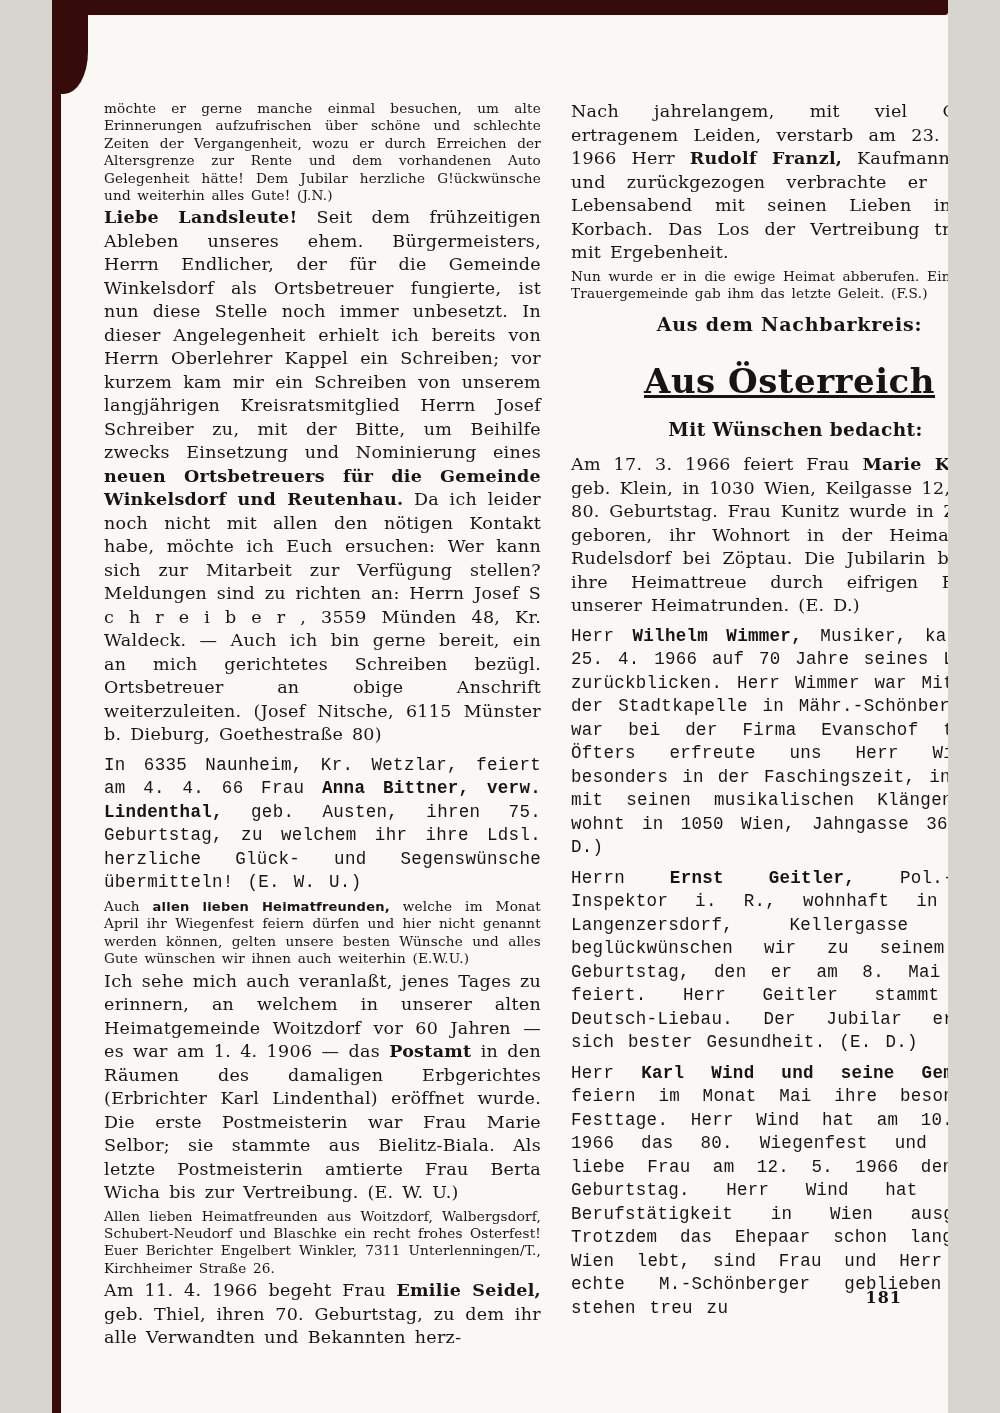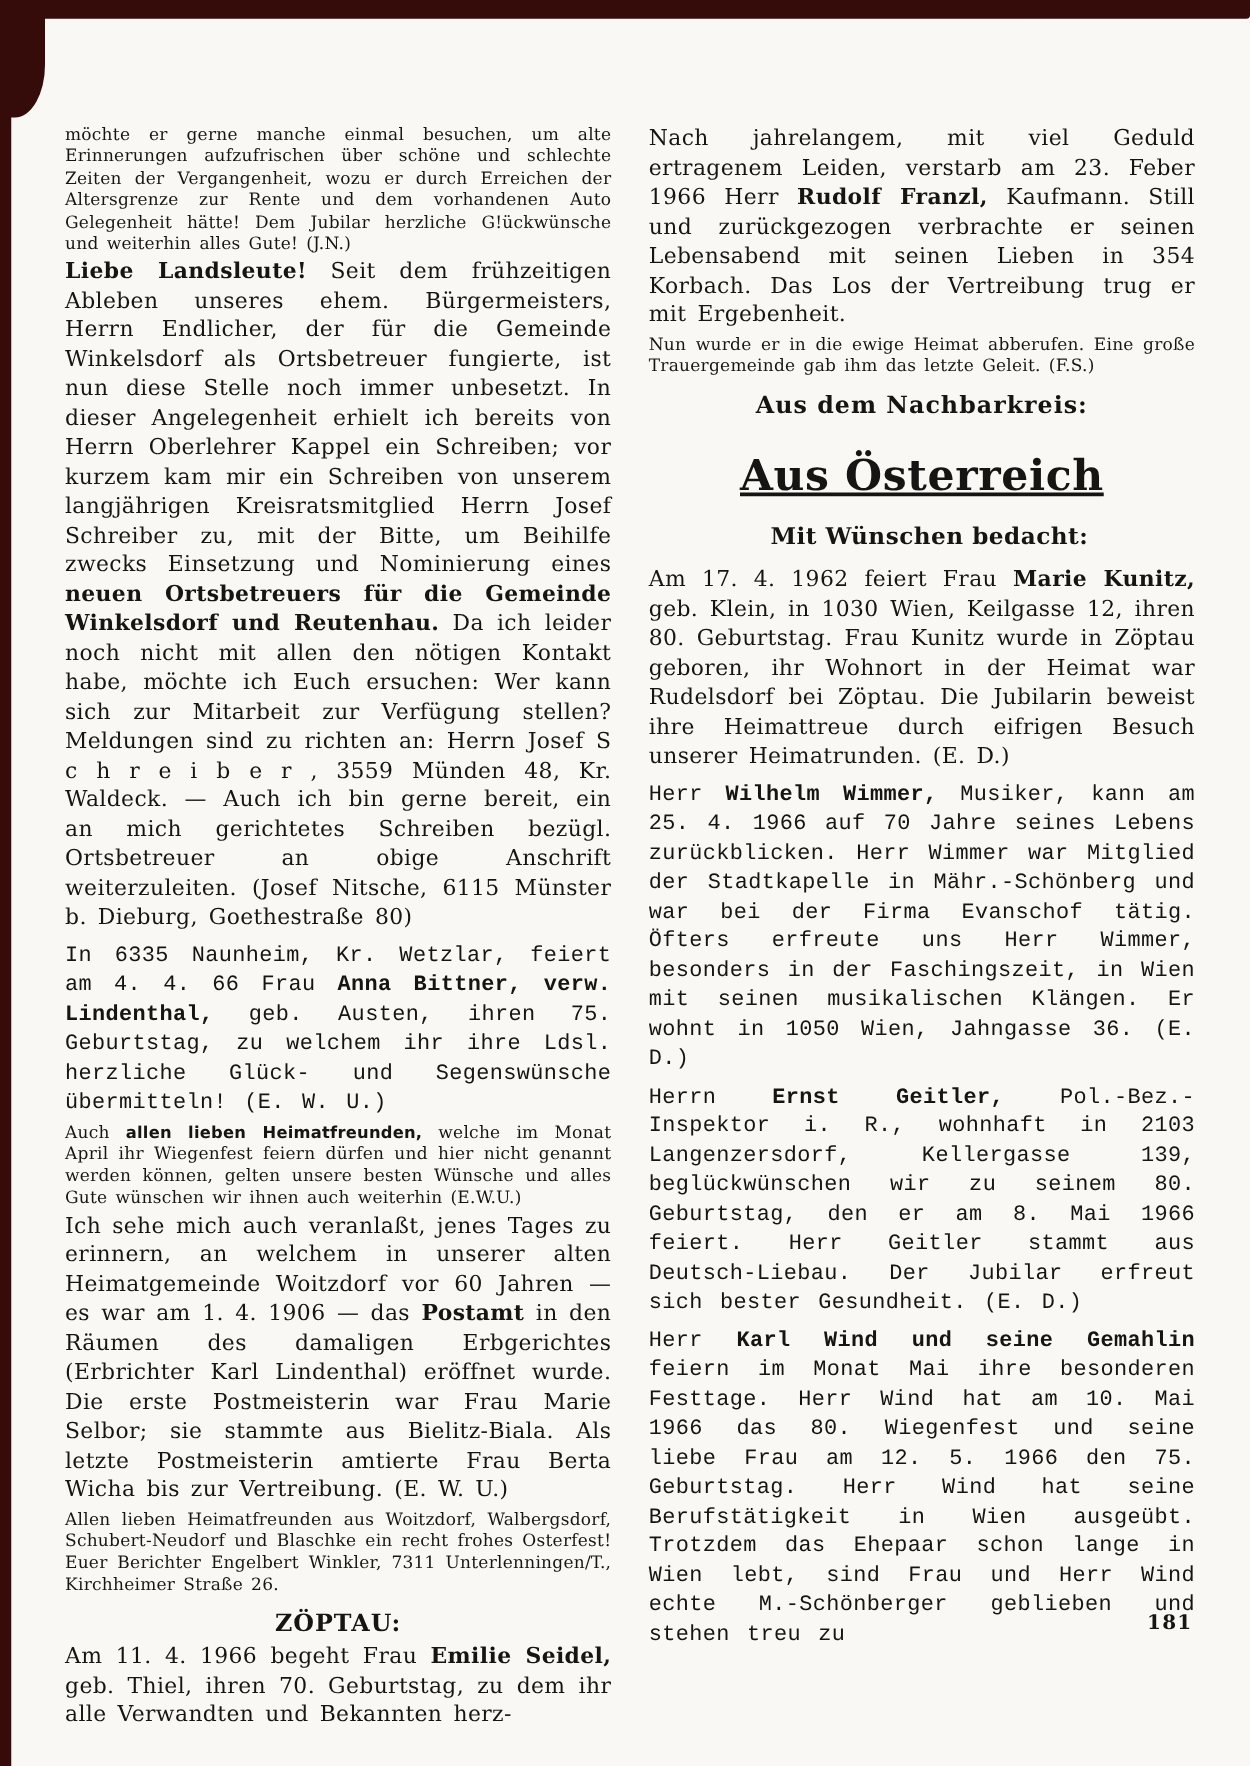--- a/index.html
+++ b/index.html
@@ -1,20 +1,20 @@
 <!DOCTYPE html>
 <html lang="de" style="--paper: #faf8f4; --ink: #171513; --edge: #350c09;"><head>
 <meta charset="utf-8">
 <style>
   html, body { margin: 0; padding: 0; }
   body { background: #d8d5d0; }
 
   .page {
     position: relative;
-    width: 1000px;
+    width: 896px;
     height: 1413px;
     margin: 0 auto;
     background: var(--paper, #faf8f4);
     overflow: hidden;
     color: var(--ink, #171513);
     font-family: "DejaVu Serif", "Liberation Serif", serif;
   }
 
   
   .edge-top {
@@ -117,30 +117,29 @@
   <div class="edge-corner"></div>
 
   <div class="columns">
     <div class="col" id="left-col">
         <div class="block small"><span>möchte er gerne manche einmal besuchen, um alte Erinnerungen aufzufrischen über schöne und schlechte Zeiten der Vergangenheit, wozu er durch Erreichen der Altersgrenze zur Rente und dem vorhandenen Auto Gelegenheit hätte! Dem Jubilar herzliche G!ückwünsche und weiterhin alles Gute! (J.N.)</span></div>
         <div class="block body"><span class="b">Liebe Landsleute!</span><span> Seit dem frühzeitigen Ableben unseres ehem. Bürgermeisters, Herrn Endlicher, der für die Gemeinde Winkelsdorf als Ortsbetreuer fungierte, ist nun diese Stelle noch immer unbesetzt. In dieser Angelegenheit erhielt ich bereits von Herrn Oberlehrer Kappel ein Schreiben; vor kurzem kam mir ein Schreiben von unserem langjährigen Kreisratsmitglied Herrn Josef Schreiber zu, mit der Bitte, um Beihilfe zwecks Einsetzung und Nominierung eines </span><span class="b">neuen Ortsbetreuers für die Gemeinde Winkelsdorf und Reutenhau.</span><span> Da ich leider noch nicht mit allen den nötigen Kontakt habe, möchte ich Euch ersuchen: Wer kann sich zur Mitarbeit zur Verfügung stellen? Meldungen sind zu richten an: Herrn Josef S c h r e i b e r , 3559 Münden 48, Kr. Waldeck. — Auch ich bin gerne bereit, ein an mich gerichtetes Schreiben bezügl. Ortsbetreuer an obige Anschrift weiterzuleiten. (Josef Nitsche, 6115 Münster b. Dieburg, Goethestraße 80)</span></div>
         <div class="block body"><span>In 6335 Naunheim, Kr. Wetzlar, feiert am 4. 4. 66 Frau </span><span class="b">Anna Bittner, verw. Lindenthal,</span><span> geb. Austen, ihren 75. Geburtstag, zu welchem ihr ihre Ldsl. herzliche Glück- und Segenswünsche übermitteln! (E. W. U.)</span></div>
         <div class="block small"><span>Auch </span><span class="b sans">allen lieben Heimatfreunden,</span><span> welche im Monat April ihr Wiegenfest feiern dürfen und hier nicht genannt werden können, gelten unsere besten Wünsche und alles Gute wünschen wir ihnen auch weiterhin (E.W.U.)</span></div>
         <div class="block body"><span>Ich sehe mich auch veranlaßt, jenes Tages zu erinnern, an welchem in unserer alten Heimatgemeinde Woitzdorf vor 60 Jahren — es war am 1. 4. 1906 — das </span><span class="b">Postamt</span><span> in den Räumen des damaligen Erbgerichtes (Erbrichter Karl Lindenthal) eröffnet wurde. Die erste Postmeisterin war Frau Marie Selbor; sie stammte aus Bielitz-Biala. Als letzte Postmeisterin amtierte Frau Berta Wicha bis zur Vertreibung. (E. W. U.)</span></div>
         <div class="block small"><span>Allen lieben Heimatfreunden aus Woitzdorf, Walbergsdorf, Schubert-Neudorf und Blaschke ein recht frohes Osterfest! Euer Berichter Engelbert Winkler, 7311 Unterlenningen/T., Kirchheimer Straße 26.</span></div>
-        <div class="block heading"><span>ZÖPTAU:</span></div>
         <div class="block body"><span>Am 11. 4. 1966 begeht Frau </span><span class="b">Emilie Seidel,</span><span> geb. Thiel, ihren 70. Geburtstag, zu dem ihr alle Verwandten und Bekannten herz-</span></div>
       </div>
     <div class="col" id="right-col">
         <div class="block body"><span>Nach jahrelangem, mit viel Geduld ertragenem Leiden, verstarb am 23. Feber 1966 Herr </span><span class="b">Rudolf Franzl,</span><span> Kaufmann. Still und zurückgezogen verbrachte er seinen Lebensabend mit seinen Lieben in 354 Korbach. Das Los der Vertreibung trug er mit Ergebenheit.</span></div>
         <div class="block small"><span>Nun wurde er in die ewige Heimat abberufen. Eine große Trauergemeinde gab ihm das letzte Geleit. (F.S.)</span></div>
         <div class="block heading"><span>Aus dem Nachbarkreis:</span></div>
         <div class="block display_heading"><span>Aus Österreich</span></div>
         <div class="block subheading"><span>Mit Wünschen bedacht:</span></div>
-        <div class="block body"><span>Am 17. 4. 1962 feiert Frau </span><span class="b">Marie Kunitz,</span><span> geb. Klein, in 1030 Wien, Keilgasse 12, ihren 80. Geburtstag. Frau Kunitz wurde in Zöptau geboren, ihr Wohnort in der Heimat war Rudelsdorf bei Zöptau. Die Jubilarin beweist ihre Heimattreue durch eifrigen Besuch unserer Heimatrunden. (E. D.)</span></div>
+        <div class="block body"><span>Am 17. 3. 1966 feiert Frau </span><span class="b">Marie Kunitz,</span><span> geb. Klein, in 1030 Wien, Keilgasse 12, ihren 80. Geburtstag. Frau Kunitz wurde in Zöptau geboren, ihr Wohnort in der Heimat war Rudelsdorf bei Zöptau. Die Jubilarin beweist ihre Heimattreue durch eifrigen Besuch unserer Heimatrunden. (E. D.)</span></div>
         <div class="block body"><span>Herr </span><span class="b">Wilhelm Wimmer,</span><span> Musiker, kann am 25. 4. 1966 auf 70 Jahre seines Lebens zurückblicken. Herr Wimmer war Mitglied der Stadtkapelle in Mähr.-Schönberg und war bei der Firma Evanschof tätig. Öfters erfreute uns Herr Wimmer, besonders in der Faschingszeit, in Wien mit seinen musikalischen Klängen. Er wohnt in 1050 Wien, Jahngasse 36. (E. D.)</span></div>
         <div class="block body"><span>Herrn </span><span class="b">Ernst Geitler,</span><span> Pol.-Bez.-Inspektor i. R., wohnhaft in 2103 Langenzersdorf, Kellergasse 139, beglückwünschen wir zu seinem 80. Geburtstag, den er am 8. Mai 1966 feiert. Herr Geitler stammt aus Deutsch-Liebau. Der Jubilar erfreut sich bester Gesundheit. (E. D.)</span></div>
         <div class="block body"><span>Herr </span><span class="b">Karl Wind und seine Gemahlin</span><span> feiern im Monat Mai ihre besonderen Festtage. Herr Wind hat am 10. Mai 1966 das 80. Wiegenfest und seine liebe Frau am 12. 5. 1966 den 75. Geburtstag. Herr Wind hat seine Berufstätigkeit in Wien ausgeübt. Trotzdem das Ehepaar schon lange in Wien lebt, sind Frau und Herr Wind echte M.-Schönberger geblieben und stehen treu zu</span></div>
       </div>
   </div>
 
   <div class="page-number">181</div>
 </div>
 
 </body></html>

